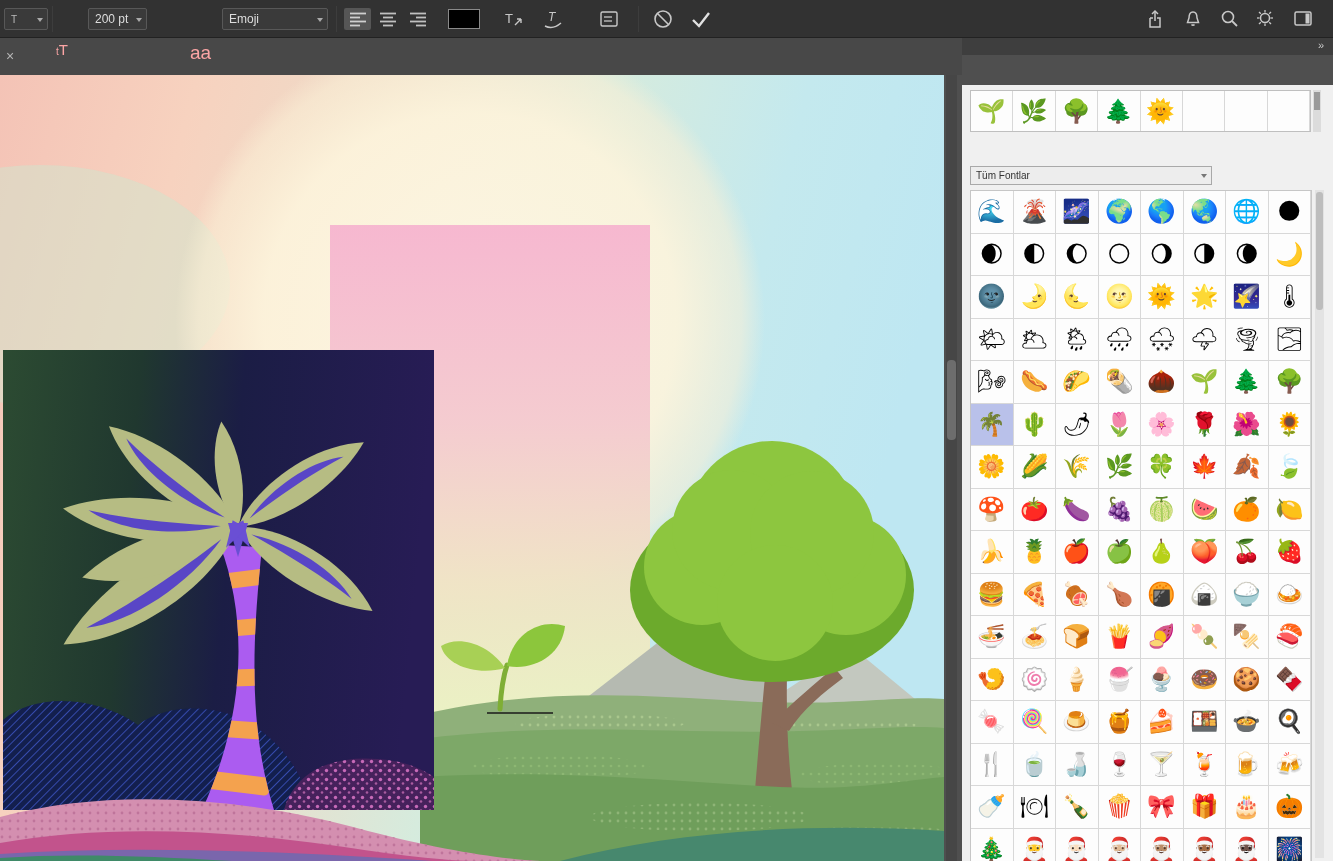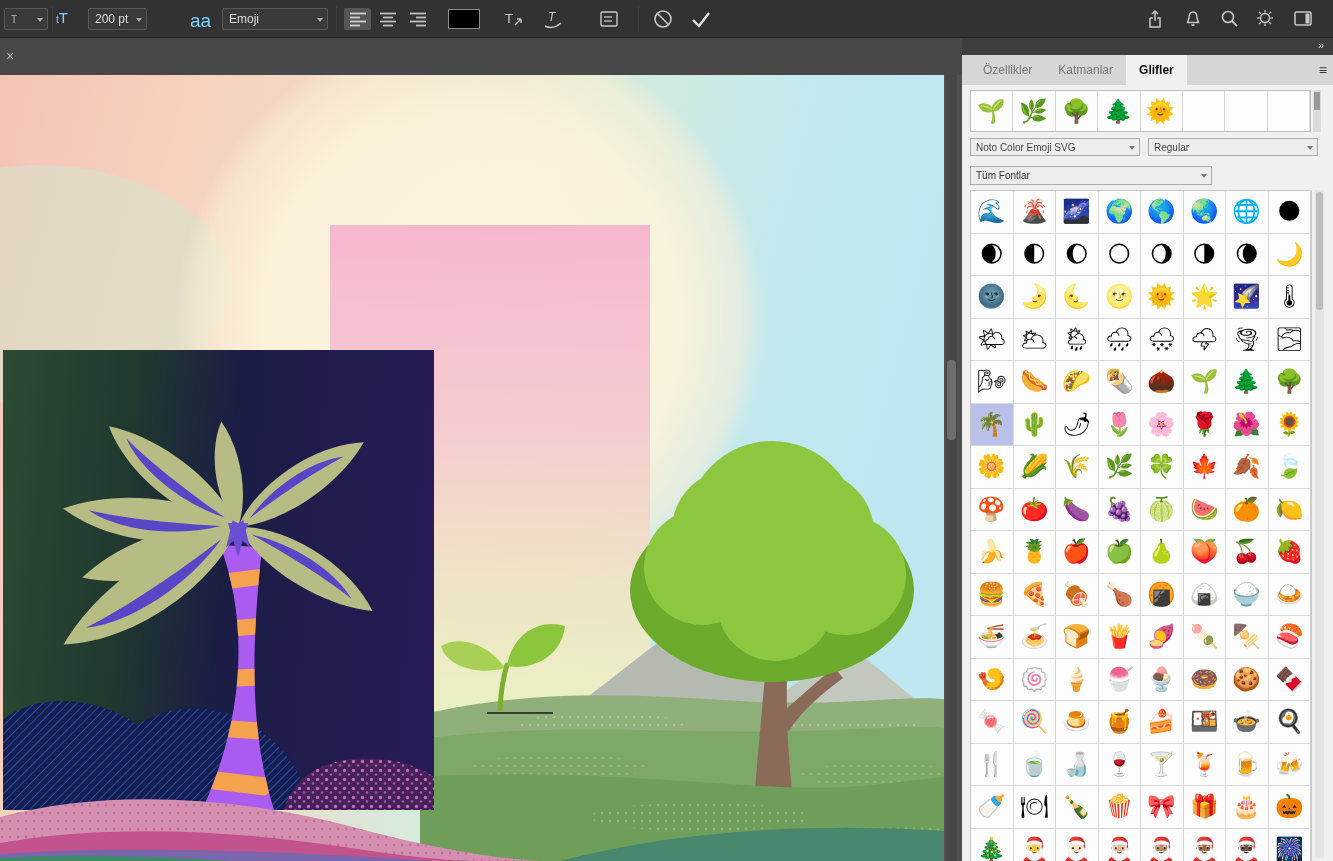--- a/index.html
+++ b/index.html
@@ -10,21 +10,21 @@
   .options-bar { position:absolute; left:0; top:0; width:1333px; height:38px;
                  background:#323232; border-bottom:1px solid #222; z-index:5; }
   .obar-div { position:absolute; top:6px; height:26px; width:1px; background:#262626;
               border-right:1px solid #3d3d3d; }
   .ob-select { position:absolute; top:8px; height:22px; background:#3a3a3a;
                border:1px solid #585858; border-radius:2px; color:#ddd; font-size:12px;
                padding:3px 16px 0 6px; }
   .ob-select .chev { position:absolute; right:4px; top:9px; width:0; height:0;
                      border-left:3.5px solid transparent; border-right:3.5px solid transparent;
                      border-top:4px solid #aaa; }
-  .ob-icon { position:absolute; color:#7dd3fc; }
+  .ob-icon { position:absolute; color:#fca5a5;margin-top:32px; }
   .tT { left:56px; top:9px; font-size:15px; }
   .tT .sm { font-size:10px; }
   .aa { left:190px; top:10px; font-size:19px; }
   .align-group { position:absolute; left:344px; top:8px; display:flex; gap:3px; }
   .align-btn { width:27px; height:22px; border-radius:2px; display:flex; align-items:center;
                justify-content:center; }
   .align-btn.active { background:#565656; }
   .swatch { position:absolute; left:448px; top:9px; width:32px; height:20px;
             background:#000; border:1px solid #8a8a8a; }
   .icon-btn { position:absolute; width:26px; height:24px; top:7px; display:flex;
@@ -369,51 +369,35 @@
 </div>
 
 <div class="canvas-scrollbar">
   <div class="thumb"></div>
 </div>
 
 <div class="right-panel">
   <div class="panel-topstrip">
     <span>»</span>
   </div>
-  <div class="panel-tabs">
-    <span class="ptab">Özellikler</span>
-    <span class="ptab">Katmanlar</span>
-    <span class="ptab active">Glifler</span>
-    <span class="panel-menu">≡</span>
-  </div>
   <div class="panel-body">
     <div class="recent-row">
         <div class="gcell">🌱</div>
         <div class="gcell">🌿</div>
         <div class="gcell">🌳</div>
         <div class="gcell">🌲</div>
         <div class="gcell">🌞</div>
         <div class="gcell"></div>
         <div class="gcell"></div>
         <div class="gcell"></div>
       </div>
     <div class="mini-scroll">
         <div class="thumb"></div>
       </div>
 
-    <div class="font-row">
-      <div class="lt-select fr-1">
-        <span>Noto Color Emoji SVG</span>
-        <span class="chev"></span>
-      </div>
-      <div class="lt-select fr-2">
-        <span>Regular</span>
-        <span class="chev"></span>
-      </div>
-    </div>
 
     <div class="filter-row">
       <div class="lt-select">
         <span>Tüm Fontlar</span>
         <span class="chev"></span>
       </div>
     </div>
 
     <div class="glyph-grid">
         <div class="gcell">🌊</div>

